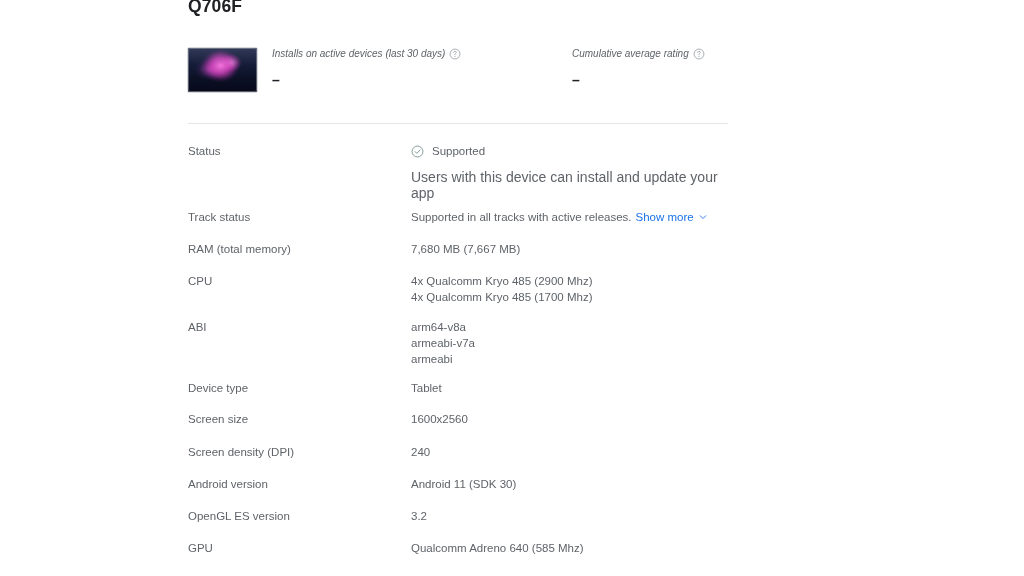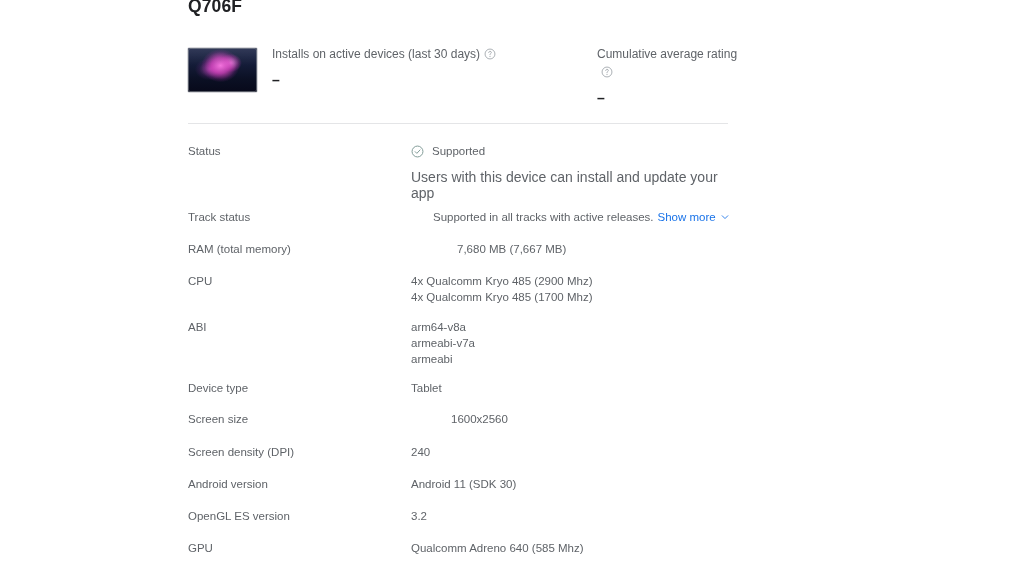--- a/index.html
+++ b/index.html
@@ -77,29 +77,30 @@
     border-radius: 2px;
     box-sizing: border-box;
     opacity: 0.55;
   }
 
   .metric {
     position: absolute;
     top: 0;
   }
   .metric.installs { left: 84px; }
-  .metric.rating   { left: 409px; }
+  .metric.rating   { left: 384px; }
 
   .metric-label {
     display: inline-block;
-    font-size: 12px;
+    font-size: 10px;
     line-height: 16px;
     color: #5f6368;
     white-space: nowrap;
     vertical-align: middle;
+    font-style: italic;
   }
   .metric-value {
     margin-top: 10px;
     font-size: 14px;
     font-weight: bold;
     color: #202124;
     line-height: 16px;
   }
 
   .help-icon {
@@ -144,27 +145,27 @@
   .spec-value {
     flex: 1 1 auto;
     font-size: 11.5px;
     line-height: 16px;
     color: #5f6368;
   }
   .spec-value .line { display: block; }
 
   
   .r-status      { height: 66px; }
-  .r-track       { height: 32px; gap: 22px; }
-  .r-ram         { height: 32px; gap: 46px; }
+  .r-track       { height: 32px; }
+  .r-ram         { height: 32px; }
   .r-soc         { height: 32px; }
   .r-cpu         { height: 46px; }
   .r-abi         { height: 61px; }
   .r-devicetype  { height: 31px; }
-  .r-screensize  { height: 33px; gap: 40px; }
+  .r-screensize  { height: 33px; }
   .r-dpi         { height: 32px; }
   .r-android     { height: 32px; }
   .r-opengl      { height: 32px; }
   .r-gpu         { height: 32px; }
 
   
   .status-main {
     display: flex;
     align-items: center;
     line-height: 16px;

